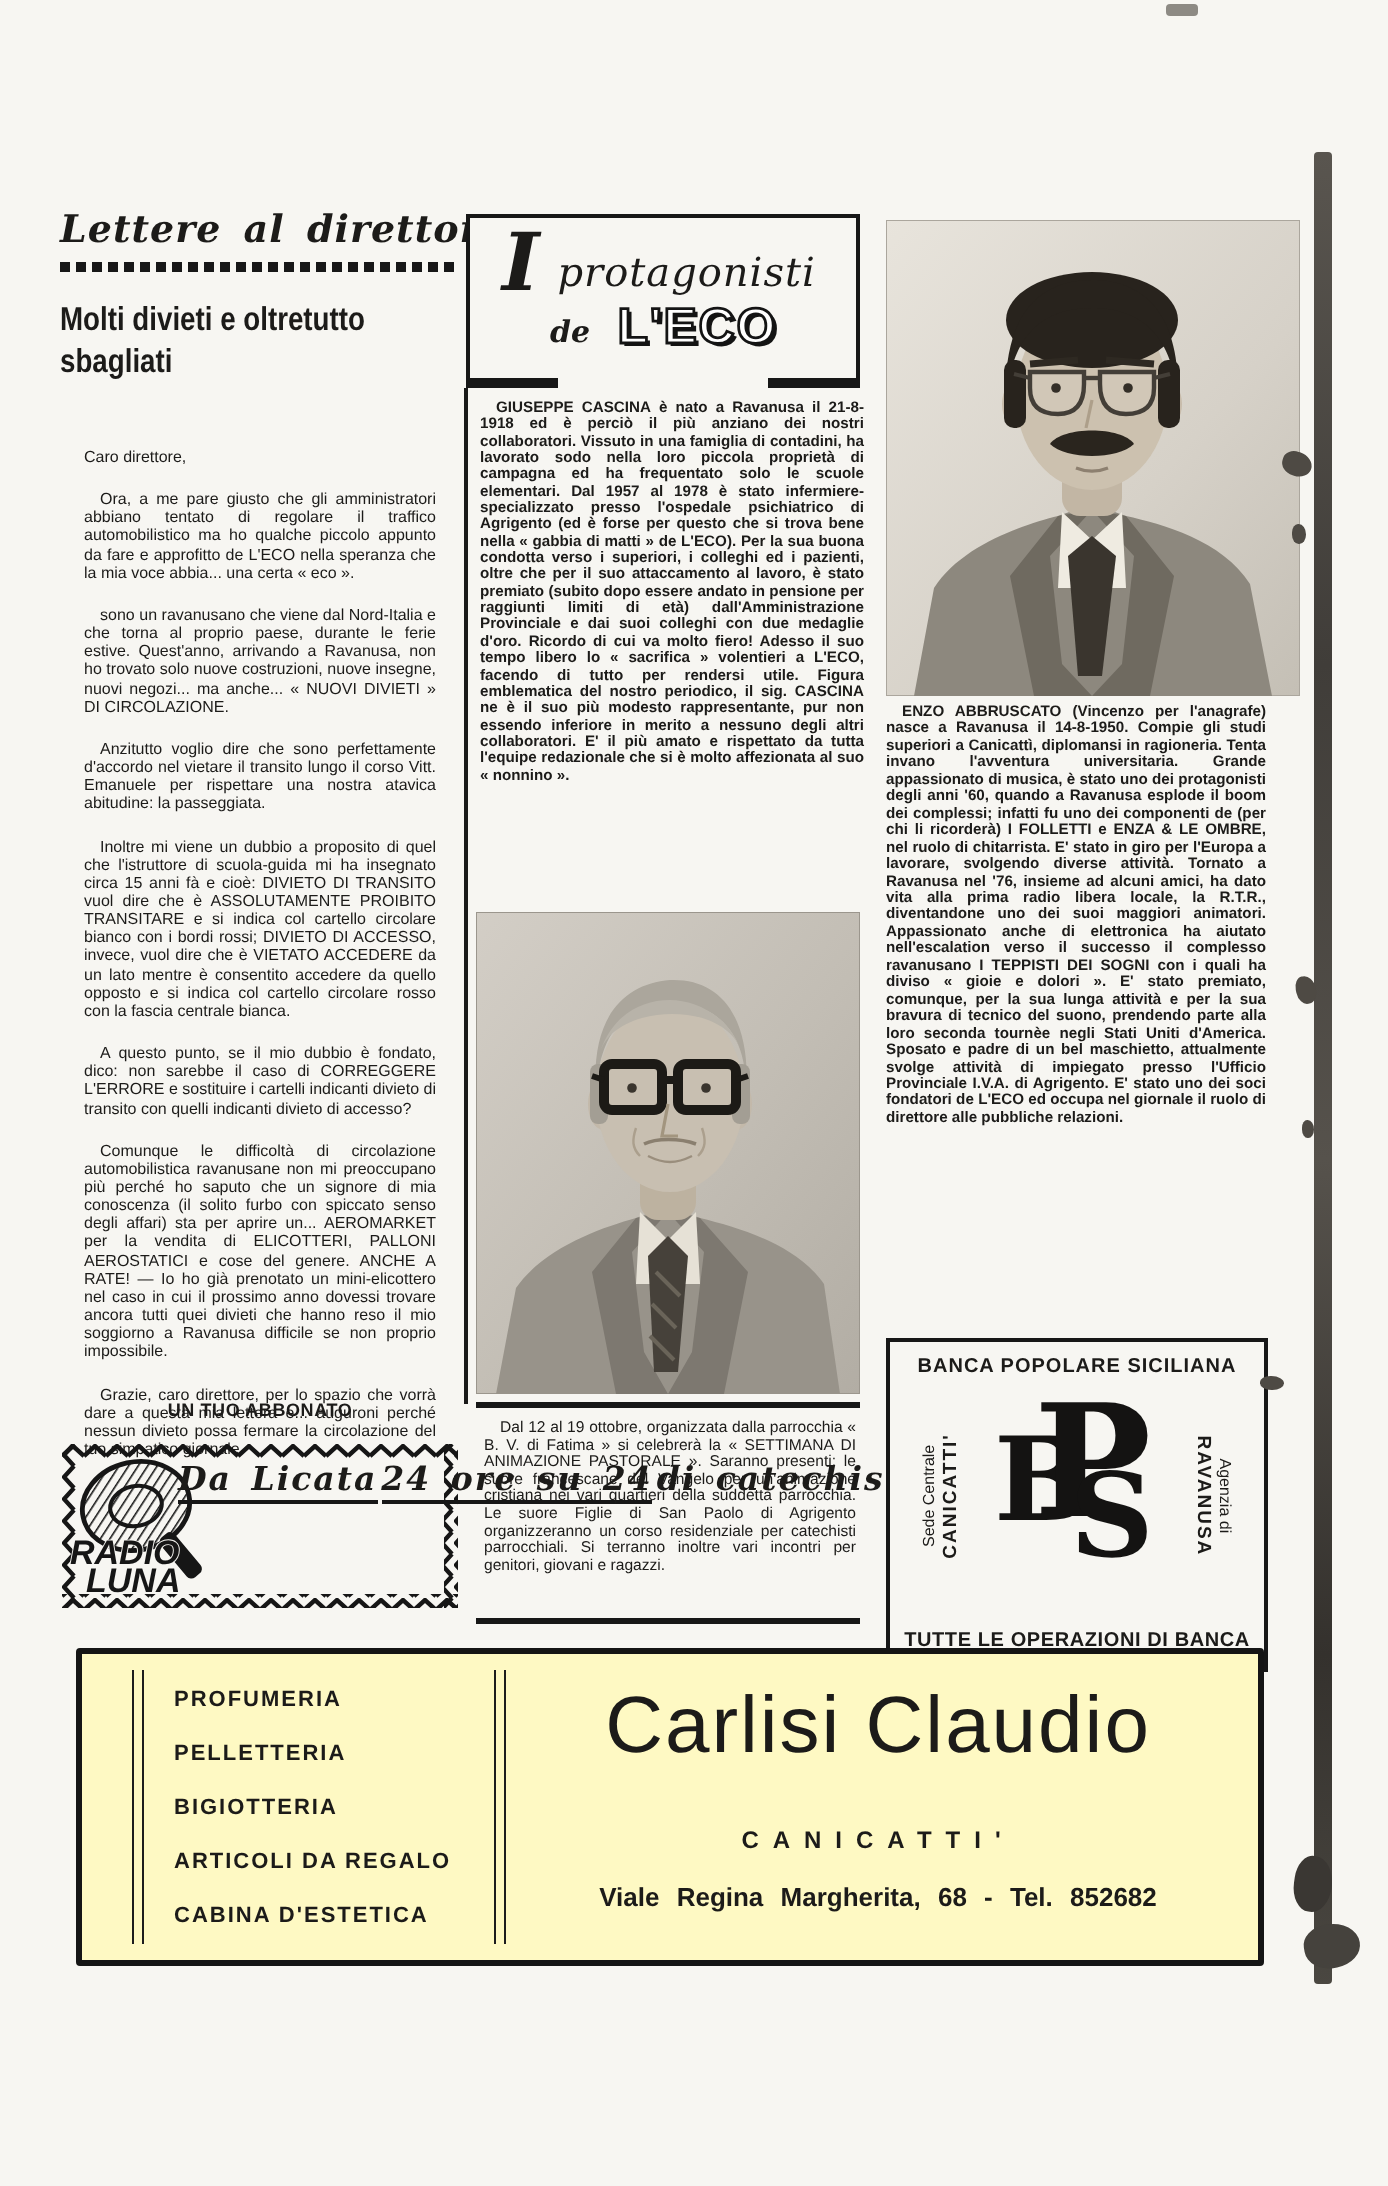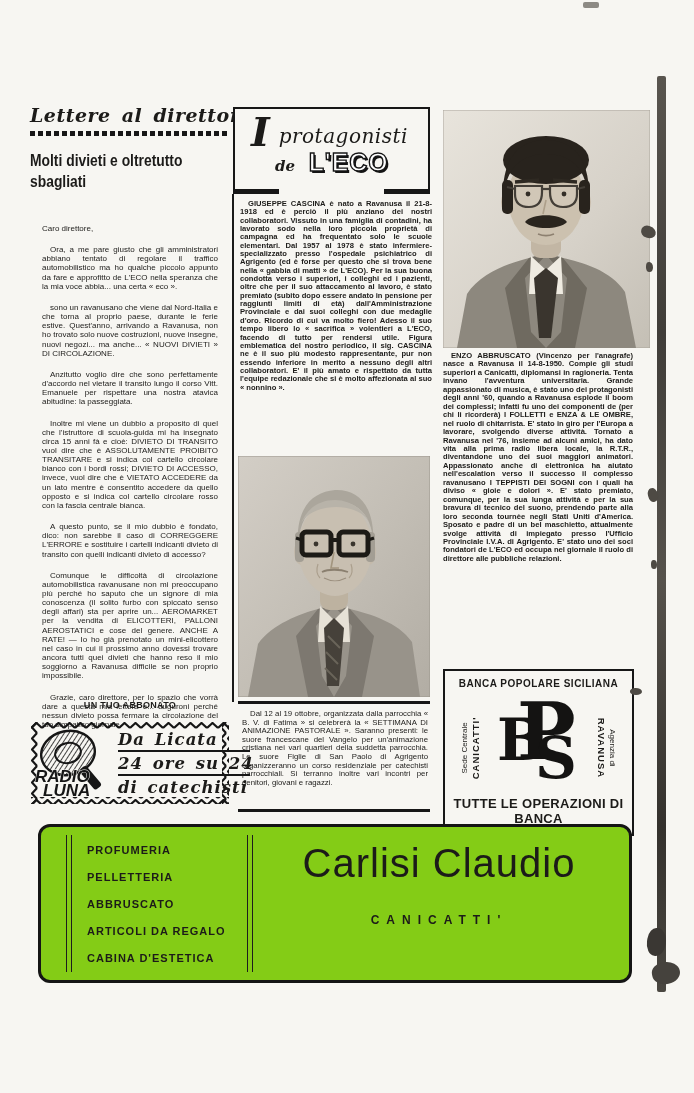--- a/index.html
+++ b/index.html
@@ -36,42 +36,42 @@
   .captiontext{font-size:7.8px;line-height:8.6px;text-align:justify;}
   .captiontext p{margin:0;text-indent:8px;}
   .col3text{font-weight:bold;font-size:7.6px;line-height:8.45px;text-align:justify;}
   .col3text p{margin:0;text-indent:8px;}
 
   
   .banca-box{border:2px solid #171717;background:#f7f6f2;}
   .banca-title{position:absolute;top:7px;left:0;width:100%;text-align:center;
                font-weight:bold;font-size:10px;letter-spacing:.5px;}
   .banca-footer{position:absolute;bottom:8px;left:0;width:100%;text-align:center;
-                font-weight:bold;font-size:13px;letter-spacing:.3px;}
+                font-weight:bold;font-size:10px;letter-spacing:.3px;}
   .banca-side{position:absolute;width:120px;text-align:center;line-height:1.25;}
   .banca-side .l1{font-size:8px;}
   .banca-side .l2{font-size:9.5px;font-weight:bold;letter-spacing:1px;}
   .banca-left{left:-34px;top:66px;transform:rotate(-90deg);}
   .banca-right{right:-34px;top:66px;transform:rotate(90deg);}
   .mono{position:absolute;left:52px;top:24px;width:90px;height:112px;
         font-family:"DejaVu Serif",serif;font-weight:bold;color:#141312;}
   .mono span{position:absolute;line-height:1;}
   .mono .m-b{left:0;top:16px;font-size:58px;}
   .mono .m-p{left:20px;top:-2px;font-size:78px;}
   .mono .m-s{left:38px;top:34px;font-size:58px;}
 
   
-  .radio-lines{display:flex;flex-direction:column;gap:2px;padding-left:29px;}
+  .radio-lines{display:flex;flex-direction:row;gap:2px;}
   .radio-line{font-family:"DejaVu Serif",serif;font-style:italic;font-weight:bold;
               font-size:16.5px;letter-spacing:1px;word-spacing:3px;white-space:nowrap;
               border-bottom:2px solid #171717;padding-bottom:1px;}
   .radio-line.last{border-bottom:none;}
 
   
-  .car-box{border:3px solid #151515;border-radius:12px;background:#84cc16;}
+  .car-box{border:3px solid #151515;border-radius:2px;background:#fef9c3;}
   .car-rule{position:absolute;top:8px;bottom:8px;width:4px;
             border-left:1.5px solid #1d1d1d;border-right:1.5px solid #1d1d1d;}
   .car-services{position:absolute;left:46px;top:18px;}
   .car-service{font-weight:bold;font-size:11px;letter-spacing:1px;line-height:11px;margin-bottom:16px;white-space:nowrap;}
   .car-name{position:absolute;left:215px;top:14px;width:366px;text-align:center;
             font-size:40px;font-weight:normal;letter-spacing:1px;white-space:nowrap;}
   .car-city{position:absolute;left:215px;top:86px;width:366px;text-align:center;
             font-size:12px;font-weight:bold;letter-spacing:7px;white-space:nowrap;}
   .car-address{position:absolute;left:215px;top:114px;width:366px;text-align:center;
                font-size:13px;font-weight:bold;word-spacing:5px;white-space:nowrap;}
@@ -281,26 +281,27 @@
     </div>
     <div class="banca-footer">TUTTE LE OPERAZIONI DI BANCA</div>
   </div>
 
   <div class="abs car-box" style="left:38px;top:824px;width:588px;height:153px;">
     <div class="car-rule" style="left:25px;"></div>
     <div class="car-rule" style="left:206px;"></div>
     <div class="car-services">
       <div class="car-service">PROFUMERIA</div>
       <div class="car-service">PELLETTERIA</div>
-      <div class="car-service">ABBRUSCATO</div>
+      <div class="car-service">BIGIOTTERIA</div>
       <div class="car-service">ARTICOLI DA REGALO</div>
       <div class="car-service">CABINA D'ESTETICA</div>
     </div>
     <div class="car-name">Carlisi Claudio</div>
     <div class="car-city">CANICATTI'</div>
+    <div class="car-address">Viale Regina Margherita, 68 - Tel. 852682</div>
   </div>
 
   <div class="abs scan-band" style="left:657px;top:76px;width:9px;height:916px;"></div>
   <div class="abs blob" style="left:641px;top:226px;width:15px;height:12px;transform:rotate(18deg);"></div>
   <div class="abs blob" style="left:646px;top:262px;width:7px;height:10px;"></div>
   <div class="abs blob" style="left:648px;top:488px;width:10px;height:14px;transform:rotate(-12deg);"></div>
   <div class="abs blob" style="left:651px;top:560px;width:6px;height:9px;"></div>
   <div class="abs blob" style="left:630px;top:688px;width:12px;height:7px;"></div>
   <div class="abs blob" style="left:647px;top:928px;width:19px;height:28px;transform:rotate(8deg);background:#3a3733;"></div>
   <div class="abs blob" style="left:652px;top:962px;width:28px;height:22px;transform:rotate(-10deg);background:#45423d;"></div>

